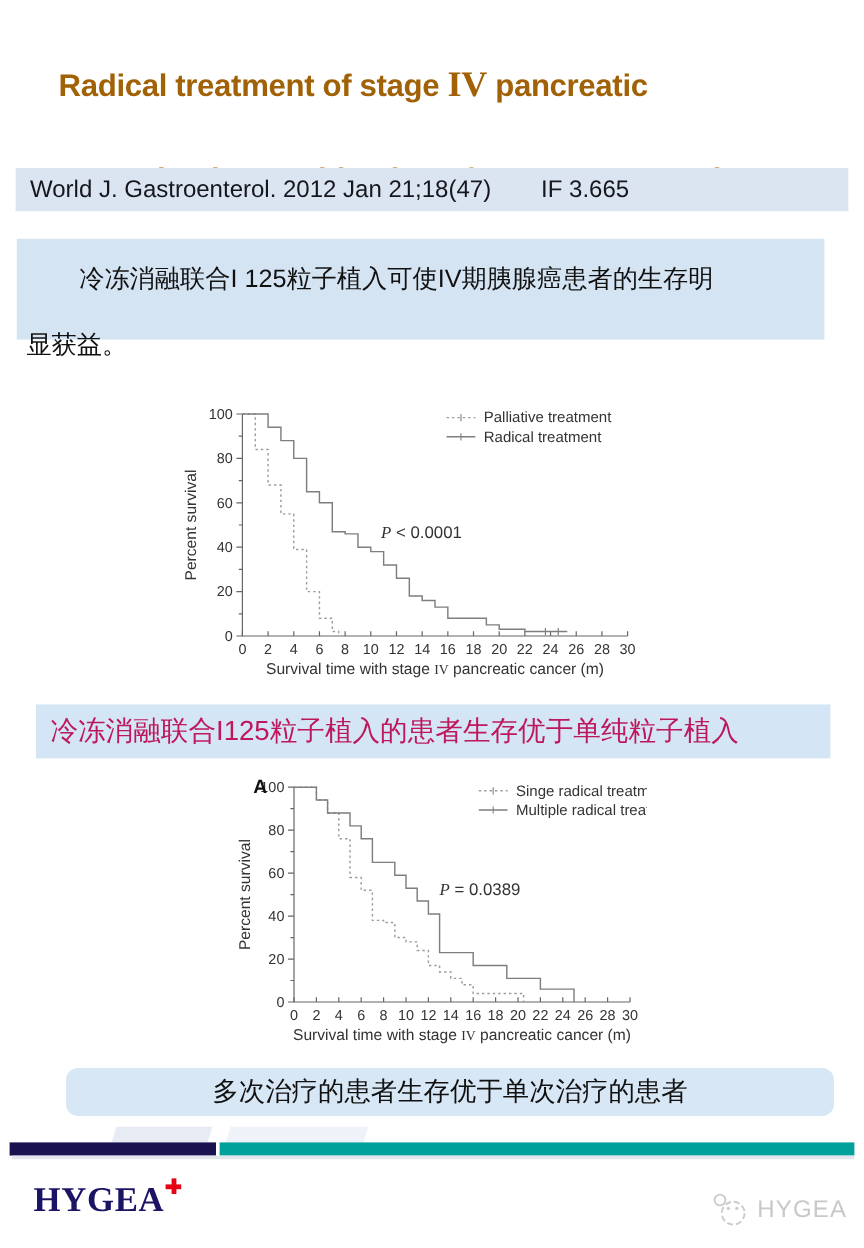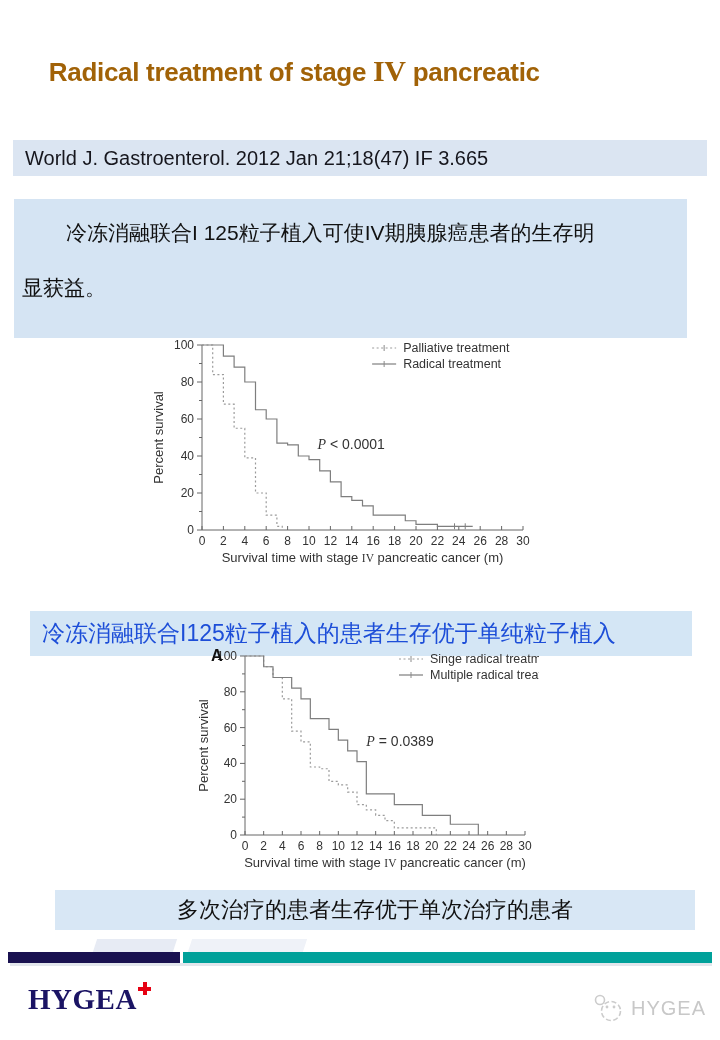--- a/index.html
+++ b/index.html
@@ -16,33 +16,33 @@
   }
   .title .numeral{
     font-family:"Liberation Serif",serif;font-size:30px;line-height:39px;
   }
   
   .journal-bar{
     left:13px;top:140px;width:694px;height:36px;
     font-size:20px;color:#16161d;line-height:36px;padding-left:12px;
     box-sizing:border-box;
   }
-  .journal-bar .if{}
+  .journal-bar .if{margin-left:36px;}
   
   .summary-box{
-    left:14px;top:199px;width:673px;height:139px;
+    left:14px;top:199px;width:673px;height:84px;
     font-size:21px;color:#111;line-height:55px;
     box-sizing:border-box;padding:6px 10px 0 8px;
   }
   .summary-box .indent{padding-left:44px;}
   
   .caption-mid{
     left:30px;top:587px;width:662px;height:45px;
-    font-size:23px;color:#1d4ed8;line-height:45px;padding-left:12px;
-    box-sizing:border-box;white-space:nowrap;margin-top:24px;
+    font-size:23px;color:#be185d;line-height:45px;padding-left:12px;
+    box-sizing:border-box;white-space:nowrap;
   }
   .caption-bottom{
     left:55px;top:890px;width:640px;height:40px;
     font-size:22px;color:#111;line-height:40px;text-align:center;
     box-sizing:border-box;
   }
   
   .chart1{left:150px;top:330px;}
   .chart2{left:195px;top:642px;}
   svg{display:block;}
@@ -216,21 +216,21 @@
       <line x1="216" y1="14" x2="216" y2="20" stroke="#8a8a8a" stroke-width="1"></line>
       <text x="235" y="21" font-size="12.5" fill="#333333">Singe radical treatment</text>
       <line x1="204" y1="33" x2="228" y2="33" stroke-width="1.2" stroke="#7e7e7e"></line>
       <line x1="216" y1="30" x2="216" y2="36" stroke="#8a8a8a" stroke-width="1"></line>
       <text x="235" y="37" font-size="12.5" fill="#333333">Multiple radical treatment</text>
       <text x="171.33333333333334" y="103.5" font-size="14" fill="#333333"><tspan font-style="italic" font-family="&quot;Liberation Serif&quot;,serif">P</tspan><tspan> = 0.0389</tspan></text>
       <text x="16" y="19" font-size="16" font-weight="bold" fill="#111">A</text>
     </svg>
 </div>
 
-<div class="abs caption-bottom" style="background: rgb(216, 231, 245);">
+<div class="abs caption-bottom" style="background: rgb(216, 231, 245); border-radius: 10px;">
   <span>多次治疗的患者生存优于单次治疗的患者</span>
 </div>
 
 <div class="abs deco1"></div>
 <div class="abs deco2"></div>
 <div class="abs bar-navy" style="background: rgb(25, 17, 80);"></div>
 <div class="abs bar-teal" style="background: rgb(0, 161, 154);"></div>
 <div class="abs bar-shadow"></div>
 
 <div class="abs hygea-logo" style="color: rgb(27, 20, 100);">

